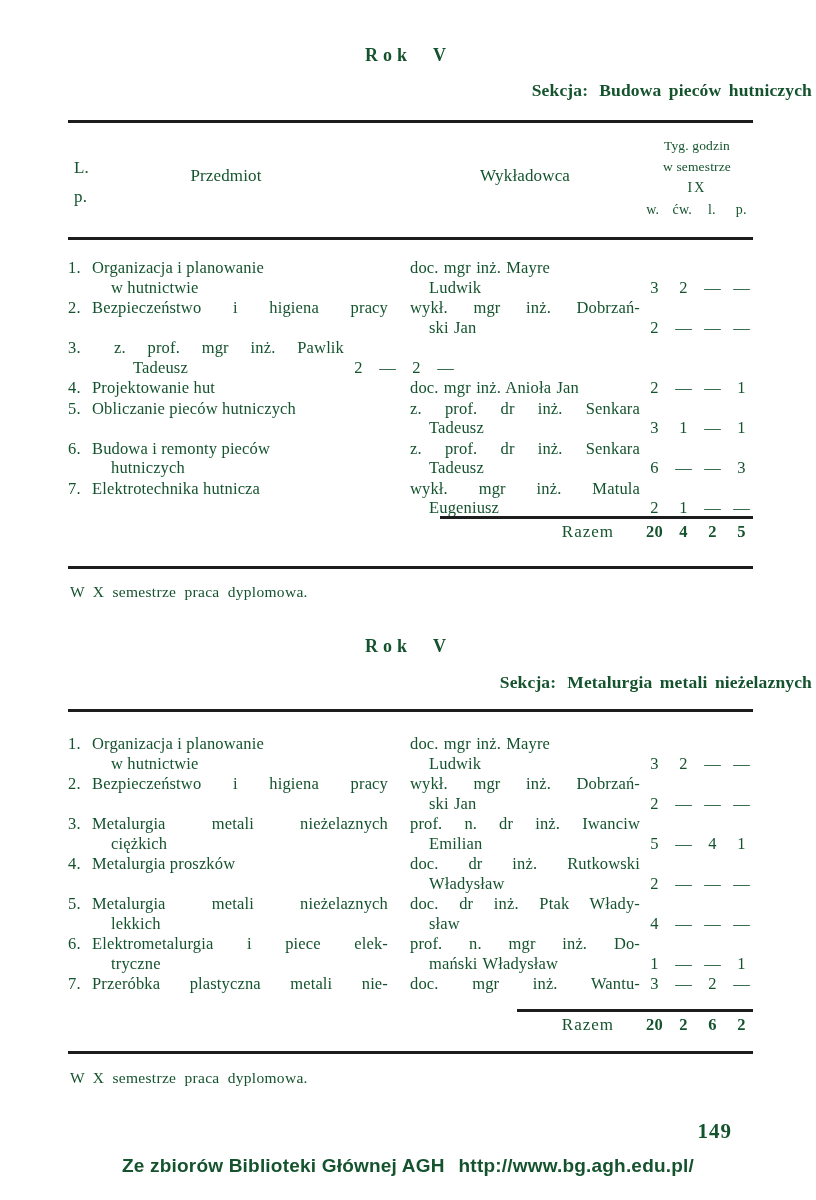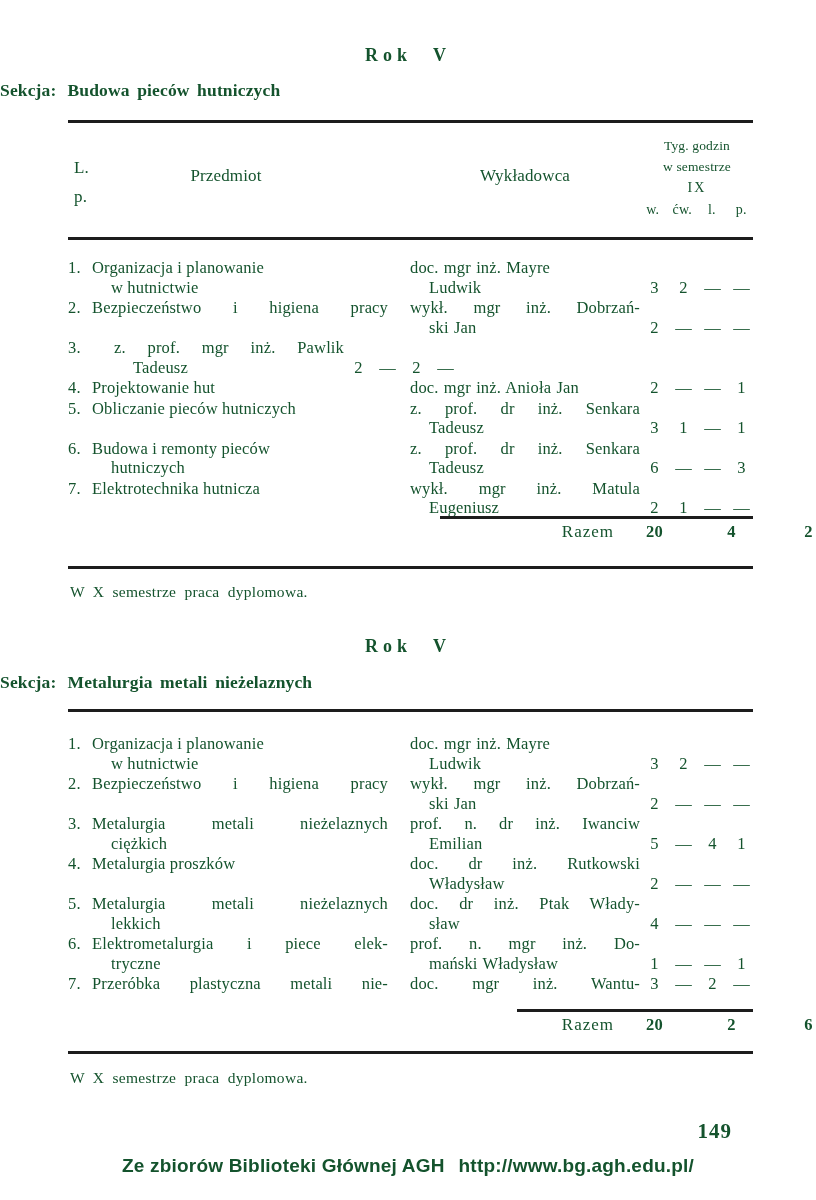--- a/index.html
+++ b/index.html
@@ -12,21 +12,21 @@
     color:#14532d;
     font-family:"Liberation Serif","DejaVu Serif",serif;
     font-size:16.5px;line-height:19.5px;
     letter-spacing:0.15px;
     overflow:hidden;
   }
   
   .rok{position:absolute;left:0;width:816px;text-align:center;
        font-size:18px;font-weight:700;letter-spacing:5px;word-spacing:12px;}
   #rok1{top:46px;} #rok2{top:637px;}
-  .sekcja{position:absolute;left:0;width:812px;text-align:left;
+  .sekcja{position:absolute;left:0;width:812px;text-align:right;
           font-size:17.5px;font-weight:700;word-spacing:3px;}
   #sekcja1{top:81px;} #sekcja2{top:673px;}
   .sekcja .sek-name{margin-left:11px;}
   
   .rule-full{position:absolute;left:68px;width:685px;height:3px;background:#1d1d1d;}
   #rule-a1{top:120px;} #rule-a2{top:237px;height:2.5px;}
   #rule-a3{top:566px;} #rule-b1{top:709px;height:2.5px;} #rule-b2{top:1051px;}
   
   #col-lp{position:absolute;left:74px;top:153px;font-size:17px;line-height:29px;}
   #col-subject{position:absolute;left:126px;top:166px;width:200px;text-align:center;font-size:17px;}
@@ -49,21 +49,21 @@
   .hgrid{display:grid;grid-template-columns:repeat(4,29px);width:116px;}
   .hcell{text-align:center;}
   
   .razem{position:absolute;left:68px;width:688px;}
   #razem1{top:516px;} #razem2{top:1009px;}
   .razem-rule{height:2.5px;background:#1d1d1d;}
   #razem1 .razem-rule{margin-left:372px;width:313px;}
   #razem2 .razem-rule{margin-left:449px;width:236px;}
   .razem-line{display:flex;margin-top:3px;}
   .razem-label{flex:1;text-align:right;padding-right:26px;font-size:17px;letter-spacing:1px;}
-  .razem-line .hgrid{font-weight:600;gap:48px;}
+  .razem-line .hgrid{font-weight:600;}
   
   .note{position:absolute;left:70px;font-size:15.5px;word-spacing:4px;letter-spacing:0.3px;}
   #note1{top:582px;} #note2{top:1068px;}
   #page-number{position:absolute;top:1122px;left:640px;width:92px;text-align:right;
                font-size:21px;font-weight:600;letter-spacing:1px;}
   #footer{position:absolute;top:1156px;left:0;width:816px;text-align:center;
           font-family:"Liberation Sans","DejaVu Sans",sans-serif;
           font-weight:700;font-size:19px;letter-spacing:0.2px;}
   #footer .fgap{margin-left:14px;}
 </style>

